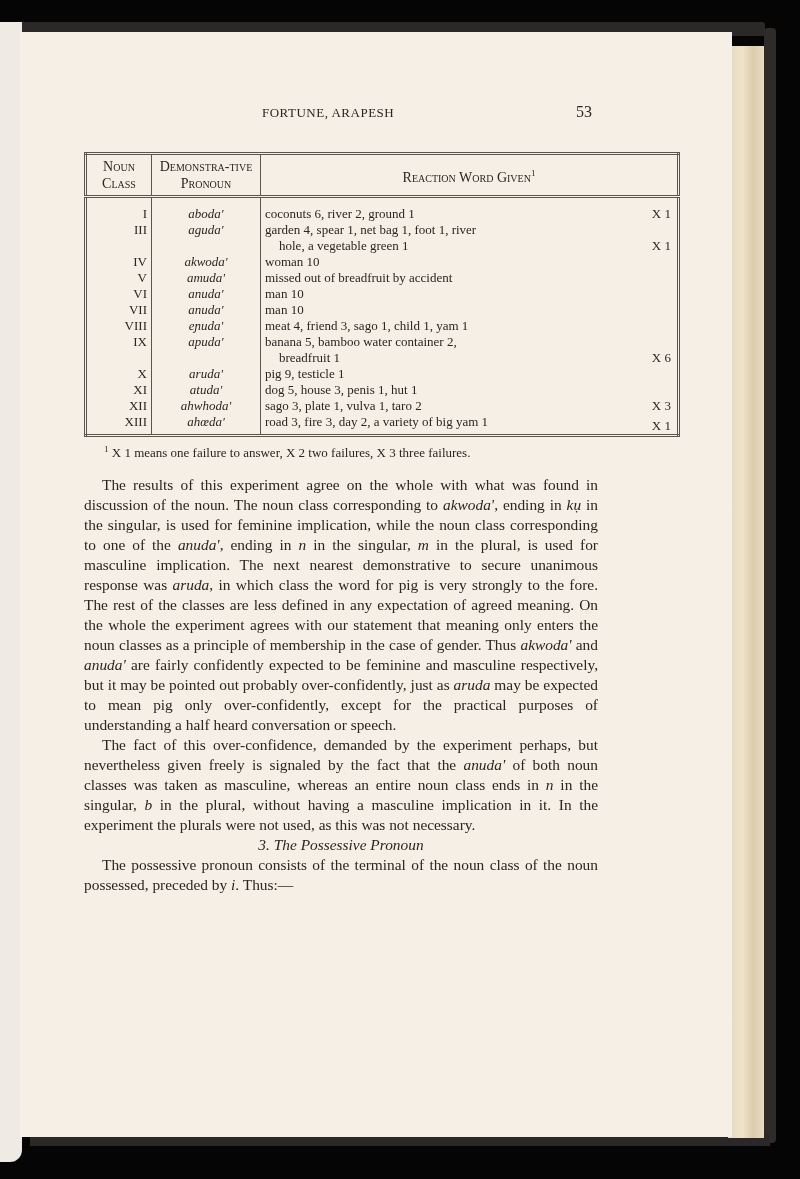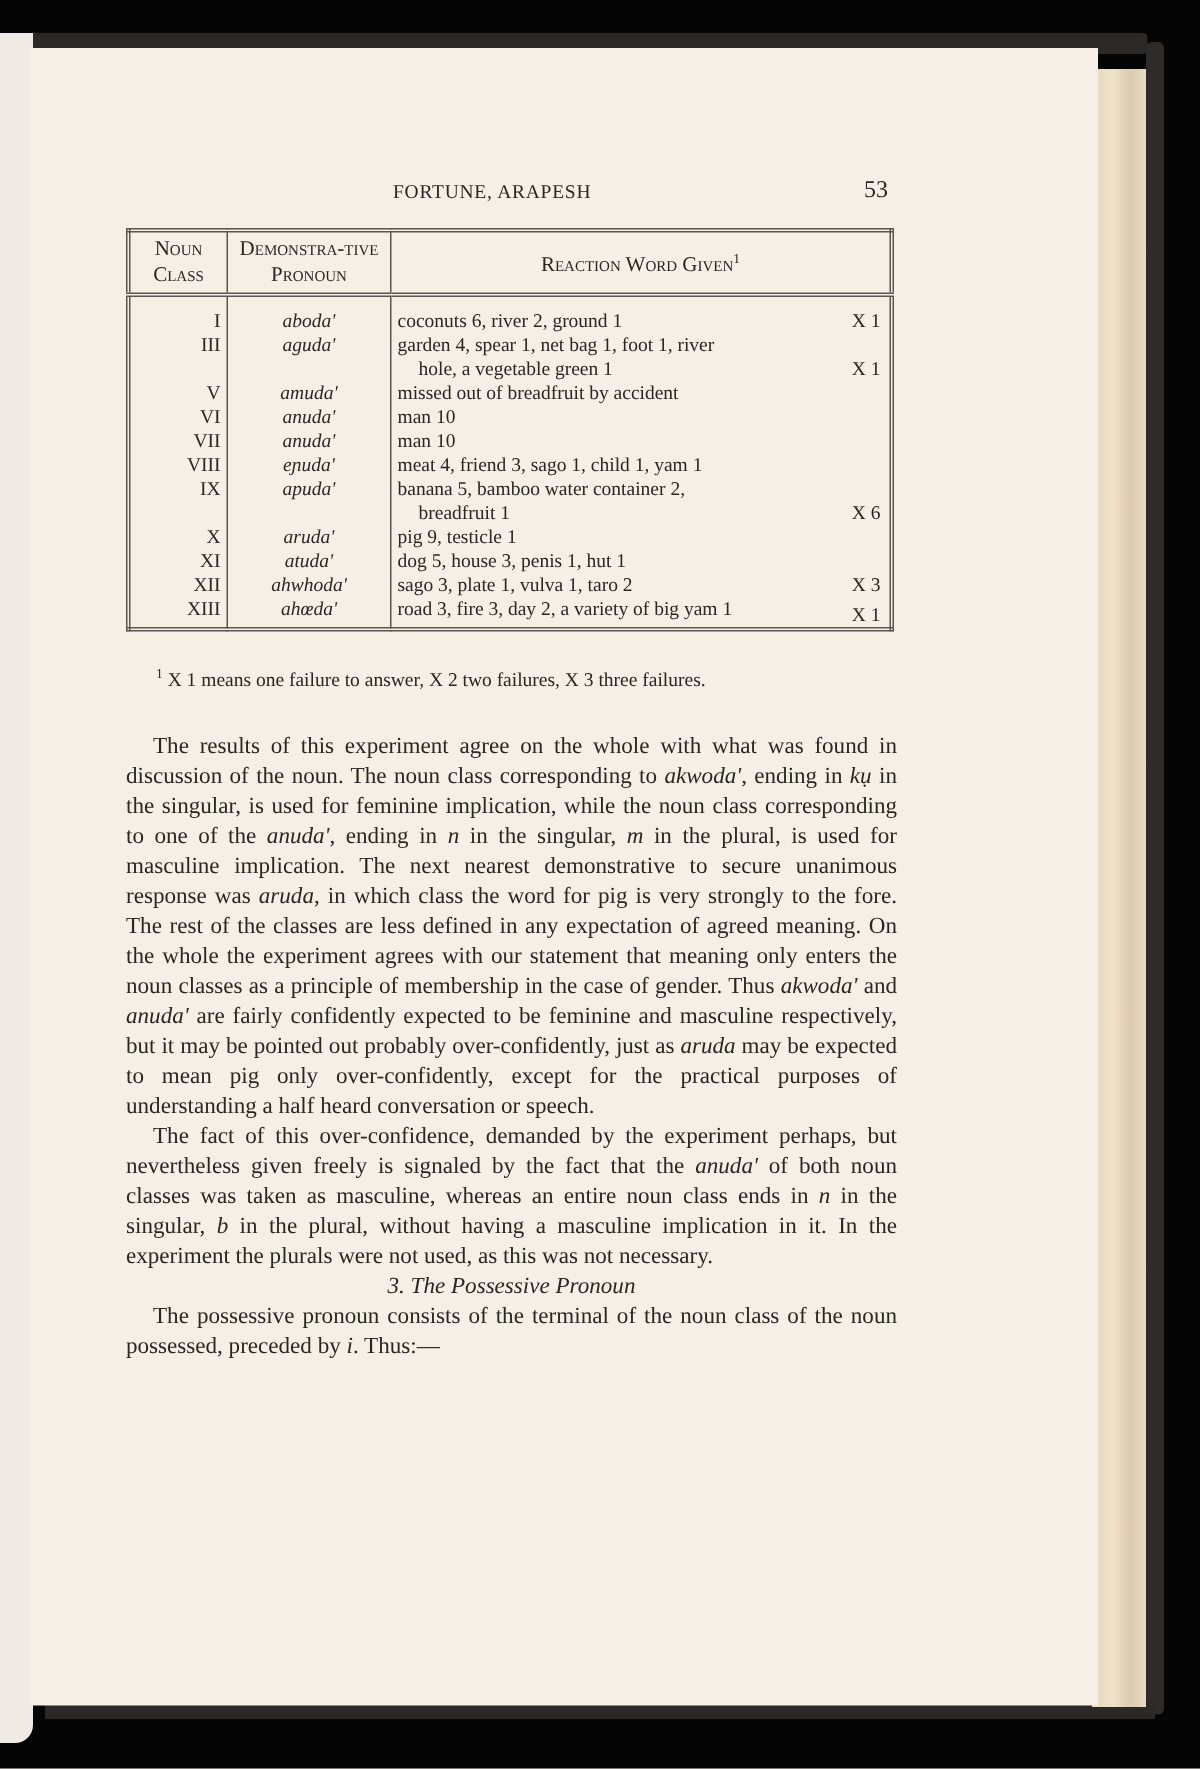--- a/index.html
+++ b/index.html
@@ -28,32 +28,32 @@
   .prev-page {
     position:absolute; left:0; top:22px; width:22px; height:1140px;
     background:#efebe4; border-radius:0 0 12px 0;
     overflow:hidden;
   }
   .page {
     position:absolute; left:20px; top:32px; width:712px; height:1105px;
     background:#f5efe5;
   }
   .running-head {
-    position:absolute; top:120px; left:0; width:800px; height:20px;
+    position:absolute; top:105px; left:0; width:800px; height:20px;
   }
   .rh-title {
     position:absolute; left:262px; top:0; font-size:13px; letter-spacing:0.5px;
     font-family:"Liberation Serif", serif;
   }
   .rh-page {
     position:absolute; left:576px; top:-2px; font-size:16px;
     font-family:"Liberation Serif", serif;
   }
   table.data {
-    position:absolute; left:84px; top:152px; width:512px;
+    position:absolute; left:84px; top:152px; width:596px;
     border-collapse:collapse;
     border:3px double #5a5550;
     font-family:"Liberation Serif", serif;
     font-size:13px; line-height:16px;
   }
   table.data th {
     font-weight:normal; font-variant:small-caps; font-size:14px;
     border-bottom:3px double #5a5550; padding:3px 2px; line-height:17px;
   }
   table.data th + th, table.data td + td { border-left:1px solid #5a5550; }
@@ -64,21 +64,21 @@
   .cont { display:block; padding-left:14px; }
   .fail { position:absolute; right:6px; bottom:0; }
   tbody tr:first-child td { padding-top:8px; }
   tbody tr:last-child td { padding-bottom:4px; }
   .footnote {
     position:absolute; left:104px; top:444px; font-size:13px;
     font-family:"Liberation Serif", serif;
   }
   sup { font-size:9px; }
   .body-text {
-    position:absolute; left:84px; top:488px; width:514px;
+    position:absolute; left:84px; top:475px; width:514px;
     font-size:15.4px; line-height:20px; text-align:justify;
     font-family:"Liberation Serif", serif;
   }
   .body-text p { margin:0; text-indent:18px; }
   .section-title {
     text-align:center; font-style:italic; margin:11px 0 9px 0; text-indent:0 !important;
   }
   i { font-style:italic; }
 </style>
 </head>
@@ -107,20 +107,25 @@
   <tbody id="tbody">
       <tr>
         <td class="cls">I</td>
         <td class="pron">aboda'</td>
         <td class="react"><span>coconuts 6, river 2, ground 1</span><span class="fail">X 1</span></td>
       </tr>
       <tr>
         <td class="cls">III</td>
         <td class="pron">aguda'</td>
         <td class="react"><span>garden 4, spear 1, net bag 1, foot 1, river</span><span class="cont">hole, a vegetable green 1</span><span class="fail">X 1</span></td>
+      </tr>
+      <tr>
+        <td class="cls">IV</td>
+        <td class="pron">akwoda'</td>
+        <td class="react"><span>woman 10</span><span class="fail"></span></td>
       </tr>
       <tr>
         <td class="cls">V</td>
         <td class="pron">amuda'</td>
         <td class="react"><span>missed out of breadfruit by accident</span><span class="fail"></span></td>
       </tr>
       <tr>
         <td class="cls">VI</td>
         <td class="pron">anuda'</td>
         <td class="react"><span>man 10</span><span class="fail"></span></td>

